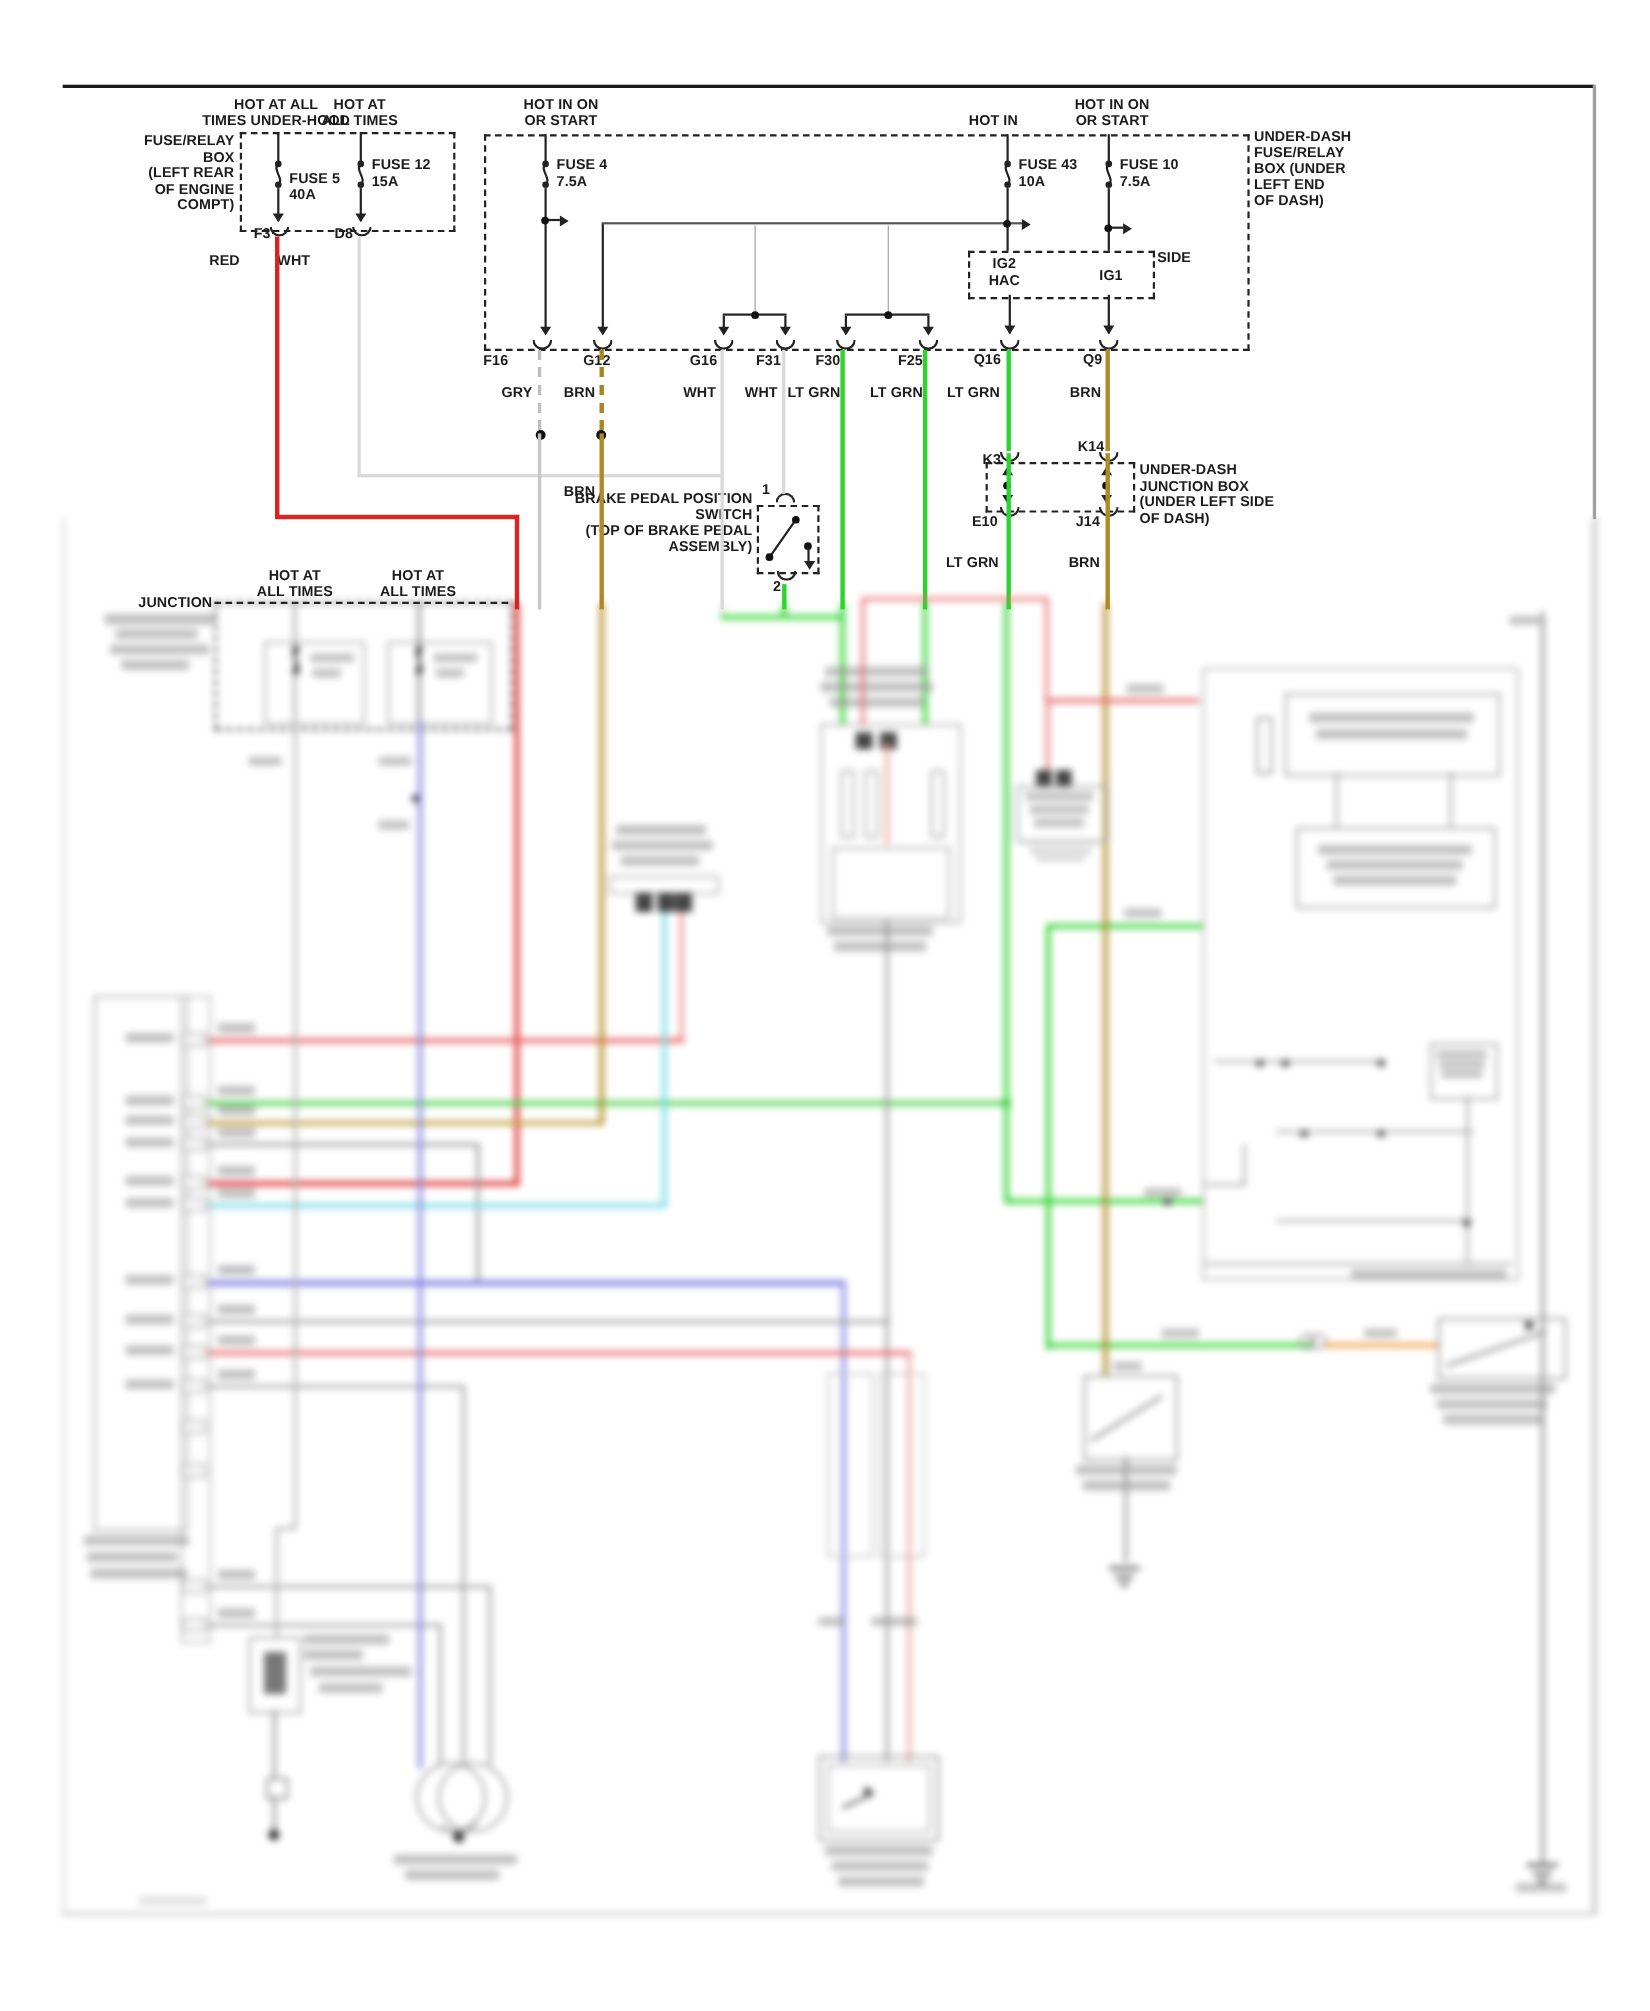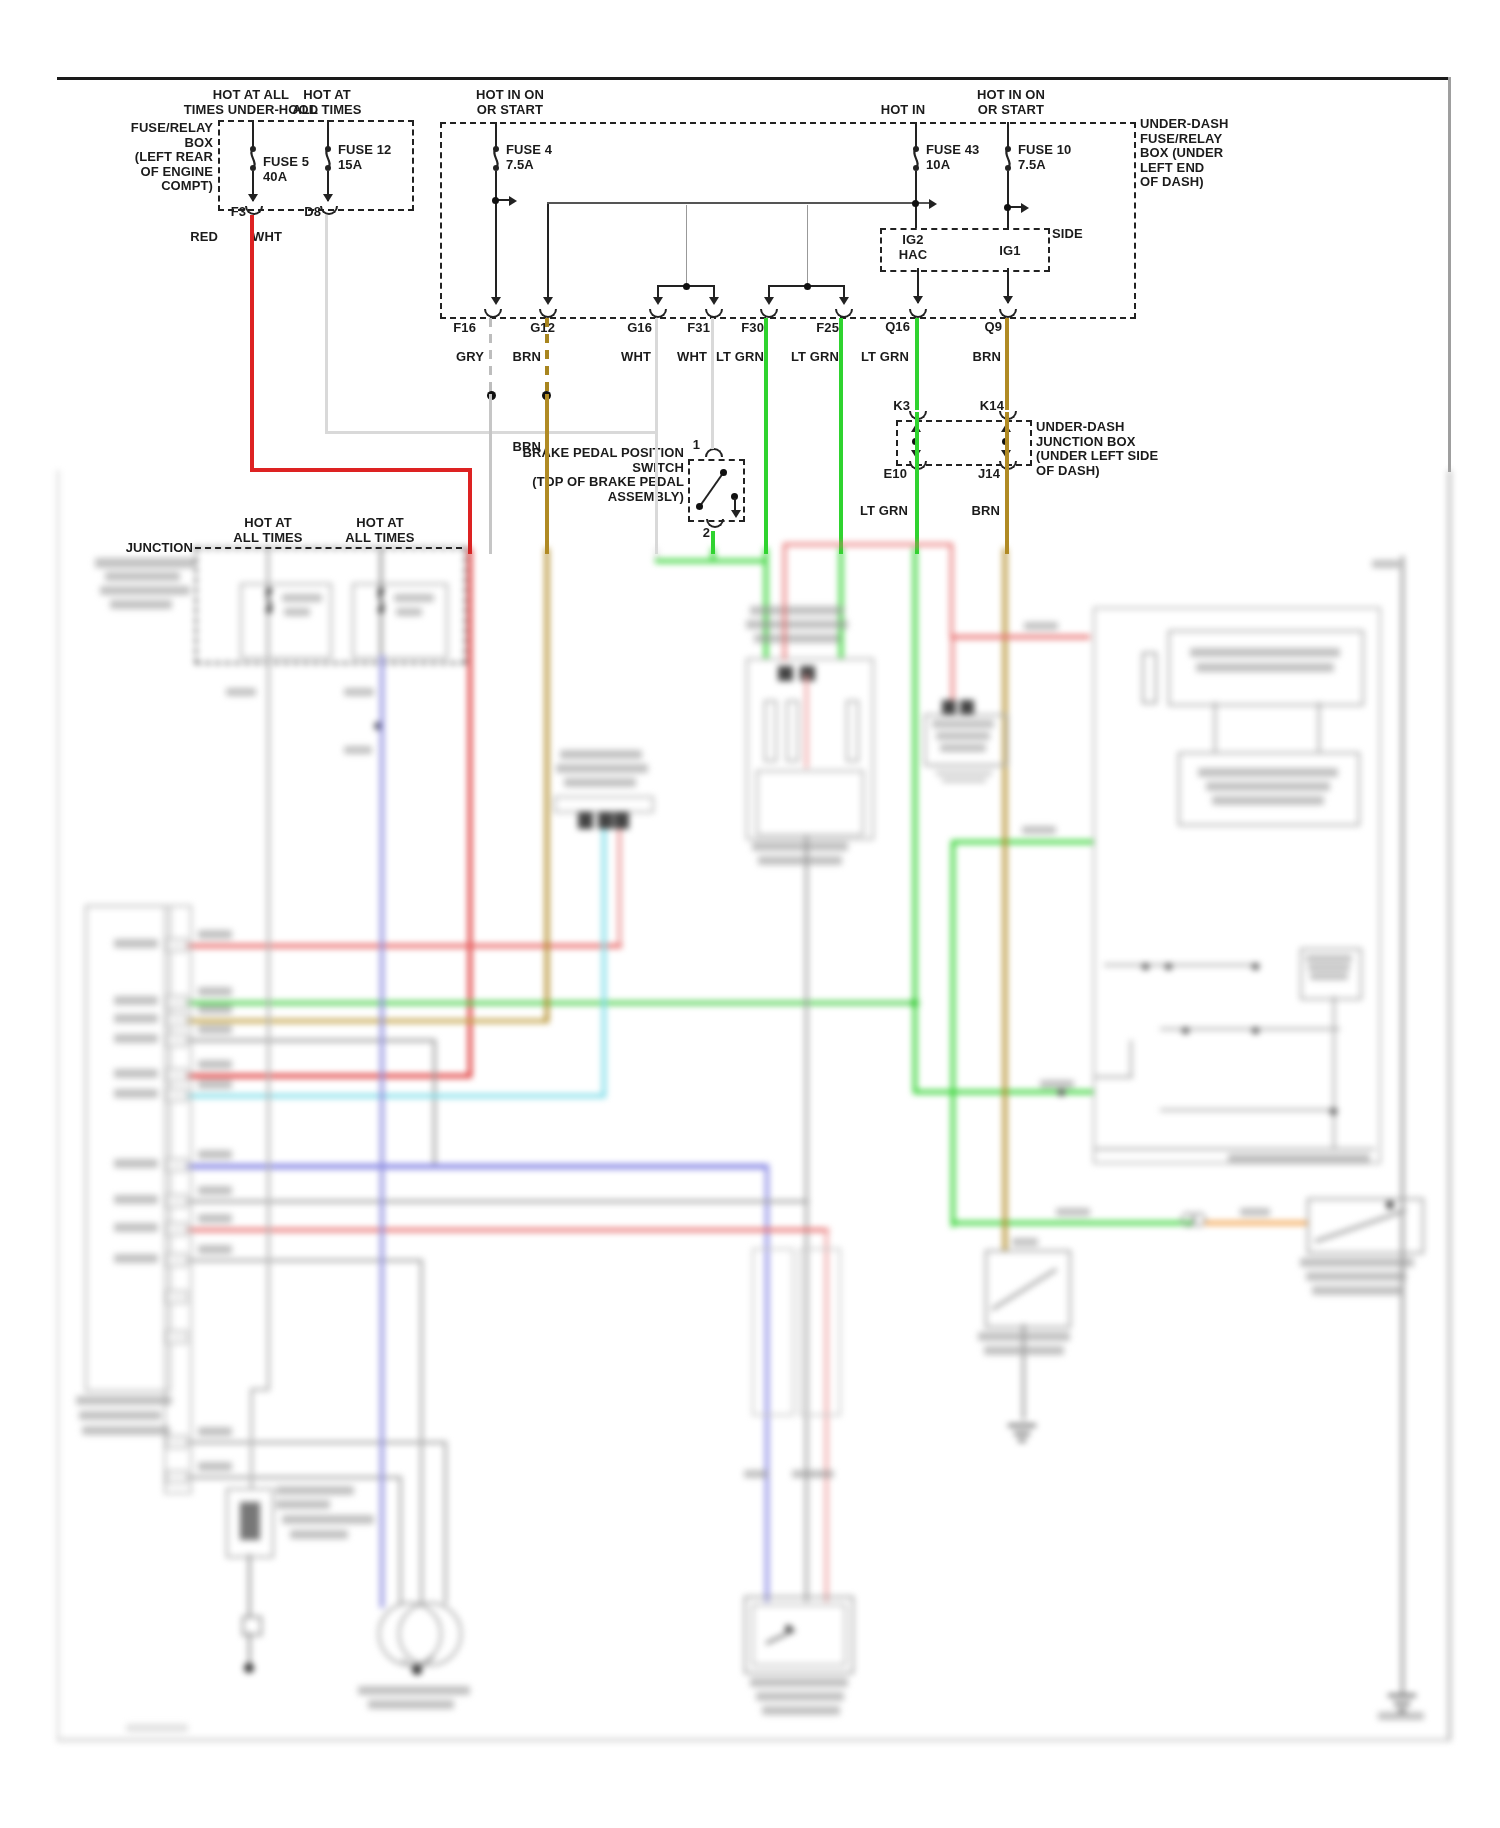--- a/index.html
+++ b/index.html
@@ -52,21 +52,21 @@
       <div class="lbl " style="left: 506px; top: 143px;">FUSE 4
 7.5A</div>
       <div class="lbl " style="left: 926px; top: 143px;">FUSE 43
 10A</div>
       <div class="lbl " style="left: 1018px; top: 143px;">FUSE 10
 7.5A</div>
       <div class="lbl " style="left: 1052px; top: 227px;">SIDE</div>
       <div class="lbl c" style="left: 913px; top: 233px;">IG2
 HAC</div>
       <div class="lbl c" style="left: 1010px; top: 244px;">IG1</div>
-      <div class="lbl r" style="left: 476px; top: 321px;">F16</div>
+      <div class="lbl r" style="left: 462px; top: 321px;">F16</div>
       <div class="lbl r" style="left: 555px; top: 321px;">G12</div>
       <div class="lbl r" style="left: 652px; top: 321px;">G16</div>
       <div class="lbl r" style="left: 710px; top: 321px;">F31</div>
       <div class="lbl r" style="left: 764px; top: 321px;">F30</div>
       <div class="lbl r" style="left: 839px; top: 321px;">F25</div>
       <div class="lbl r" style="left: 910px; top: 320px;">Q16</div>
       <div class="lbl r" style="left: 1002px; top: 320px;">Q9</div>
       <div class="lbl r" style="left: 484px; top: 350px;">GRY</div>
       <div class="lbl r" style="left: 541px; top: 350px;">BRN</div>
       <div class="lbl r" style="left: 651px; top: 350px;">WHT</div>
@@ -75,21 +75,21 @@
       <div class="lbl r" style="left: 839px; top: 350px;">LT GRN</div>
       <div class="lbl r" style="left: 909px; top: 350px;">LT GRN</div>
       <div class="lbl r" style="left: 1001px; top: 350px;">BRN</div>
       <div class="lbl r" style="left: 541px; top: 440px;">BRN</div>
       <div class="lbl r" style="left: 684px; top: 446px;">BRAKE PEDAL POSITION
 SWITCH
 (TOP OF BRAKE PEDAL
 ASSEMBLY)</div>
       <div class="lbl r" style="left: 700px; top: 438px;">1</div>
       <div class="lbl r" style="left: 710px; top: 526px;">2</div>
-      <div class="lbl r" style="left: 910px; top: 399px;">K3</div>
+      <div class="lbl r" style="left: 910px; top: 411px;">K3</div>
       <div class="lbl r" style="left: 1004px; top: 399px;">K14</div>
       <div class="lbl " style="left: 1036px; top: 420px;">UNDER-DASH
 JUNCTION BOX
 (UNDER LEFT SIDE
 OF DASH)</div>
       <div class="lbl r" style="left: 907px; top: 467px;">E10</div>
       <div class="lbl r" style="left: 1000px; top: 467px;">J14</div>
       <div class="lbl r" style="left: 908px; top: 504px;">LT GRN</div>
       <div class="lbl r" style="left: 1000px; top: 504px;">BRN</div>
       <div class="lbl c" style="left: 268px; top: 516px;">HOT AT

